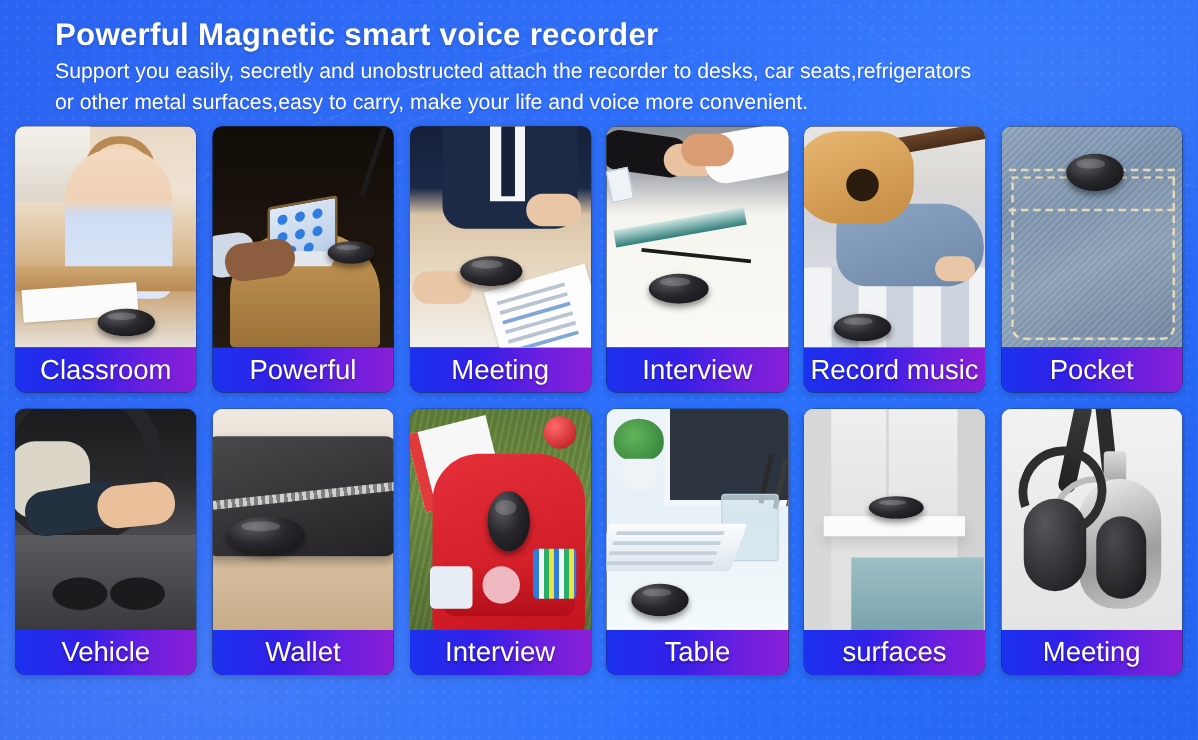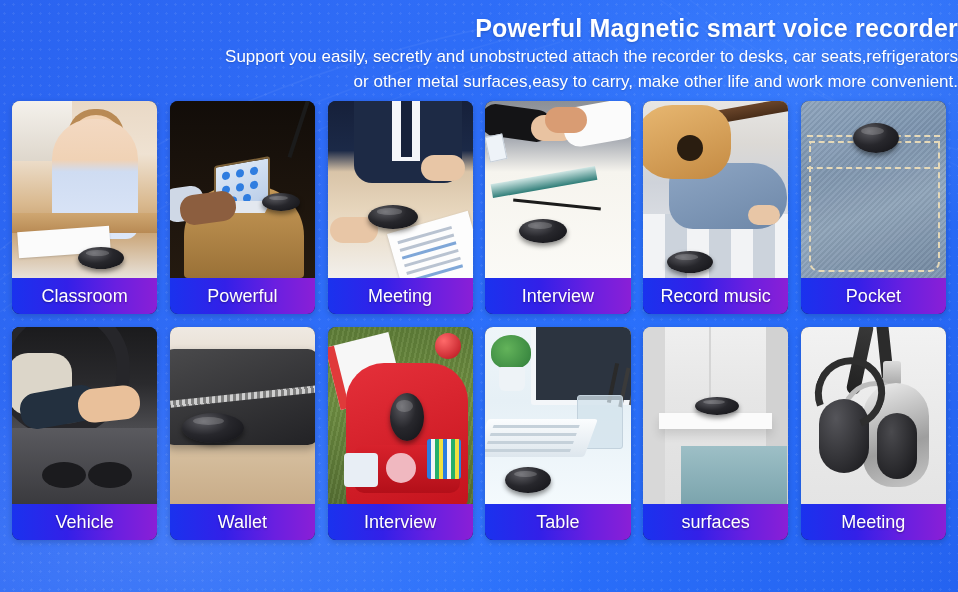--- a/index.html
+++ b/index.html
@@ -20,21 +20,21 @@
   #dots{
     position:absolute;inset:0;
     background-image:radial-gradient(rgba(255,255,255,0.13) 1px, rgba(255,255,255,0) 1.4px);
     background-size:9px 9px;
     opacity:.55;
     pointer-events:none;
   }
   
   #waves{position:absolute;inset:0;pointer-events:none;opacity:.5}
 
-  #header{position:relative;z-index:3;text-align:right;padding-top:12px;}
+  #header{position:relative;z-index:3;text-align:left;padding-top:12px;margin-left:44px;}
   #title{
     font-size:25px;font-weight:bold;color:#ffffff;letter-spacing:.2px;
     text-shadow:0 1px 3px rgba(0,0,0,.22);
     line-height:32px;
   }
   .sub{
     font-size:17px;color:#ffffff;line-height:25px;
     text-shadow:0 1px 2px rgba(0,0,0,.18);
   }
   #grid{
@@ -52,21 +52,21 @@
     box-shadow:0 2px 6px rgba(0,0,0,.18);
     background:#0d1a36;
   }
   .thumb{
     flex:1 1 auto;position:relative;overflow:hidden;
   }
   .thumb .scene{position:absolute;inset:0;}
   .label{
     height:36px;flex:0 0 36px;
     display:flex;align-items:center;justify-content:center;
-    color:#ffffff;font-size:18px;
+    color:#ffffff;font-size:22px;
     background:linear-gradient(90deg,#1a32ee 0%,#3320e8 38%,#6a1fe0 72%,#8a1fd6 100%);
     text-shadow:0 1px 2px rgba(0,0,0,.35);
     white-space:nowrap;
   }
 
   
   .puck{
     position:absolute;border-radius:50%;
     background:radial-gradient(ellipse at 35% 28%,#5c5c62 0%,#27272c 45%,#111115 100%);
     box-shadow:0 3px 5px rgba(0,0,0,.45);
@@ -199,21 +199,21 @@
     <path d="M0,250 C160,120 330,60 520,20" fill="none" stroke="rgba(255,255,255,0.10)" stroke-width="1.5"></path>
     <path d="M0,280 C170,150 350,80 540,30" fill="none" stroke="rgba(255,255,255,0.08)" stroke-width="1.5"></path>
     <path d="M0,312 C180,180 370,100 560,42" fill="none" stroke="rgba(255,255,255,0.07)" stroke-width="1.5"></path>
     <path d="M660,0 C760,70 860,120 958,150" fill="none" stroke="rgba(255,255,255,0.08)" stroke-width="1.5"></path>
     <path d="M690,0 C790,80 880,130 958,166" fill="none" stroke="rgba(255,255,255,0.06)" stroke-width="1.5"></path>
   </svg>
 
   <div id="header">
     <div id="title">Powerful Magnetic smart voice recorder</div>
     <div class="sub">Support you easily, secretly and unobstructed attach the recorder to desks, car seats,refrigerators</div>
-    <div class="sub">or other metal surfaces,easy to carry, make other life and work more convenient.</div>
+    <div class="sub">or other metal surfaces,easy to carry, make your life and voice more convenient.</div>
   </div>
 
   <div id="grid">
 
     <div class="row">
 
       <div class="card">
         <div class="thumb">
           <div class="scene s-classroom">
             <div class="shelf"></div>

